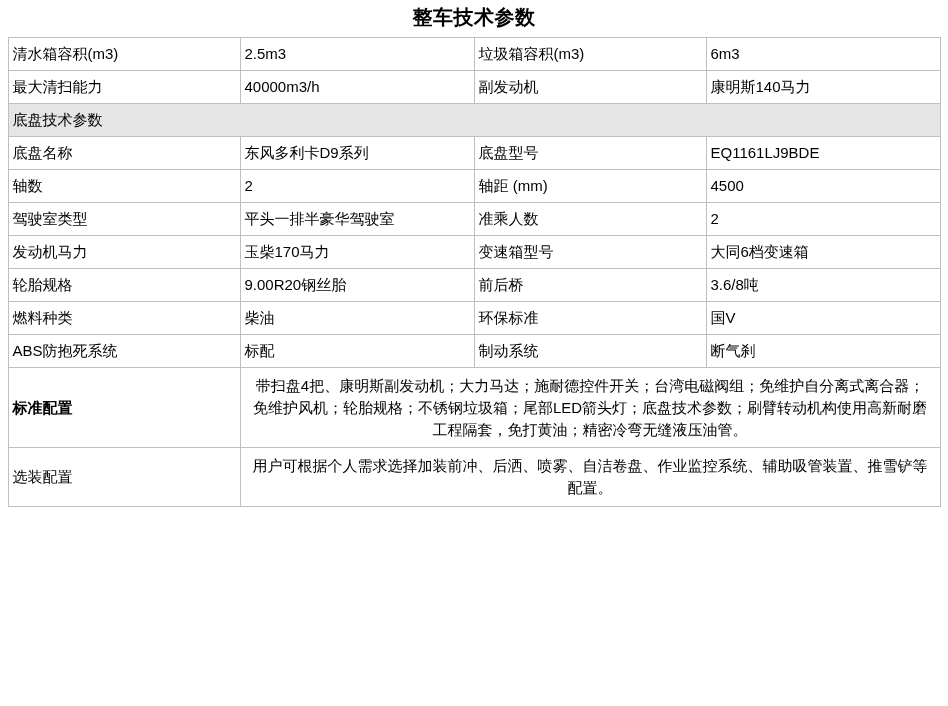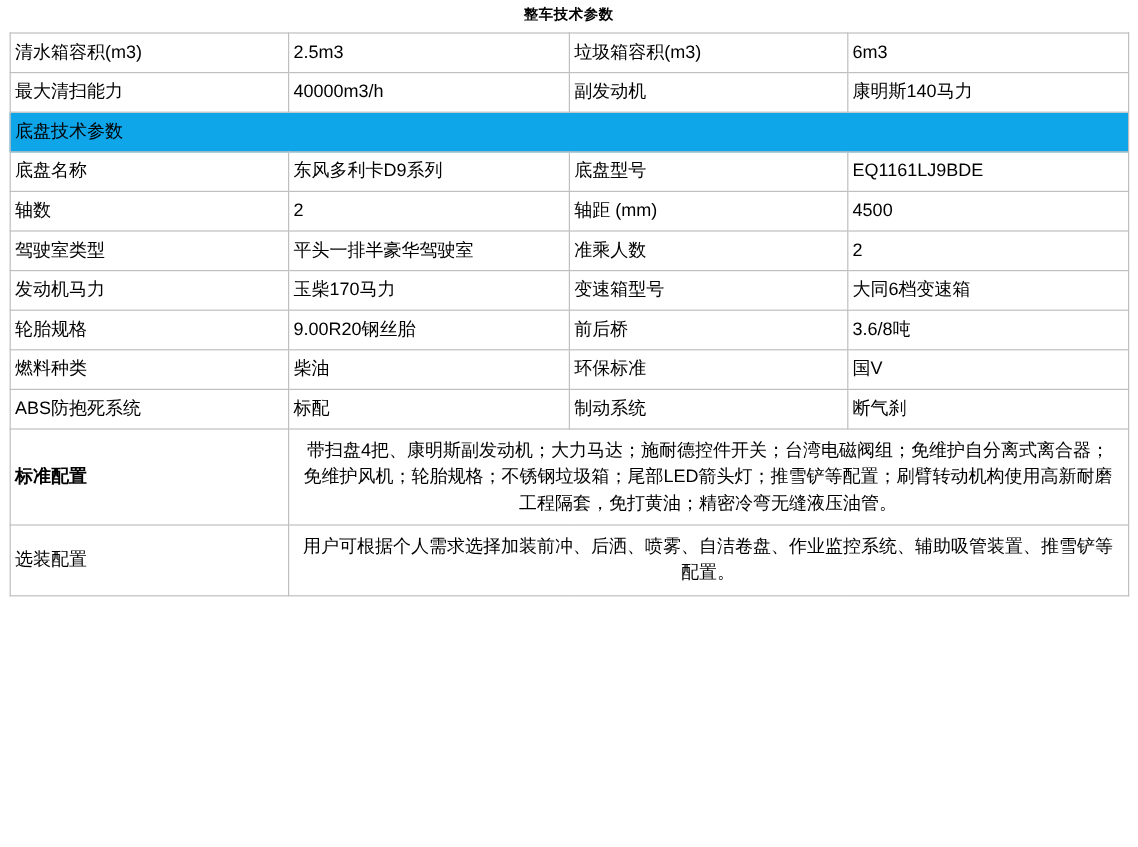--- a/index.html
+++ b/index.html
@@ -14,21 +14,21 @@
     font-family: "Liberation Sans", sans-serif;
     color: #000000;
     overflow: hidden;
   }
   .page {
     width: 948px;
     padding: 0;
   }
   .doc-title {
     text-align: center;
-    font-size: 12px;
+    font-size: 20px;
     font-weight: bold;
     padding: 4px 0 6px 0;
     letter-spacing: 0.5px;
   }
   table.spec {
     width: 932px;
     margin: 0 auto;
     border-collapse: collapse;
     table-layout: fixed;
   }
@@ -39,21 +39,21 @@
     vertical-align: middle;
     padding: 5px 4px;
     height: 33px;
     line-height: 1.45;
   }
   col.c1 { width: 232px; }
   col.c2 { width: 234px; }
   col.c3 { width: 232px; }
   col.c4 { width: 234px; }
   .section-row td {
-    background: #0ea5e9;
+    background: #e5e5e5;
     font-size: 15px;
     height: 30px;
     padding: 4px;
     margin-top: 32px;
   }
   .cfg-label {
     font-weight: bold;
     font-size: 15px;
   }
   .cfg-body {
@@ -140,21 +140,21 @@
       <tr>
         <td class="plain-label">ABS防抱死系统</td>
         <td>标配</td>
         <td class="plain-label">制动系统</td>
         <td>断气刹</td>
       </tr>
 
 
       <tr>
         <td class="cfg-label">标准配置</td>
-        <td class="cfg-body" colspan="3" id="std-cfg"><span>带扫盘4把、康明斯副发动机；大力马达；施耐德控件开关；</span><span class="red">台湾电磁阀组</span><span>；免维护自分离式离合器；免维护风机；</span><span class="red">轮胎规格</span><span>；</span><span class="red">不锈钢垃圾箱</span><span>；尾部LED箭头灯；推雪铲等配置；</span><span class="red">刷臂转动机构使用高新耐磨工程隔套，免打黄油；精密冷弯无缝液压油管。</span></td>
+        <td class="cfg-body" colspan="3" id="std-cfg"><span>带扫盘4把、康明斯副发动机；大力马达；施耐德控件开关；</span><span class="red">台湾电磁阀组</span><span>；免维护自分离式离合器；免维护风机；</span><span class="red">轮胎规格</span><span>；</span><span class="red">不锈钢垃圾箱</span><span>；尾部LED箭头灯；底盘技术参数；</span><span class="red">刷臂转动机构使用高新耐磨工程隔套，免打黄油；精密冷弯无缝液压油管。</span></td>
       </tr>
 
       <tr>
         <td class="plain-label">选装配置</td>
         <td class="cfg-body optional" colspan="3">用户可根据个人需求选择加装前冲、后洒、喷雾、自洁卷盘、作业监控系统、辅助吸管装置、推雪铲等配置。</td>
       </tr>
     </tbody>
   </table>
 </div>
 

